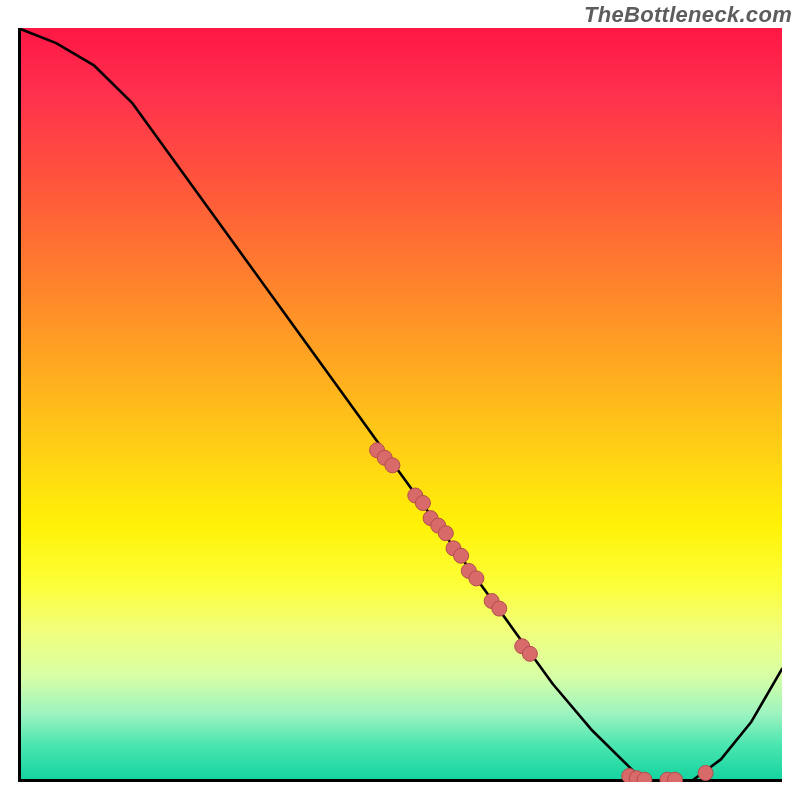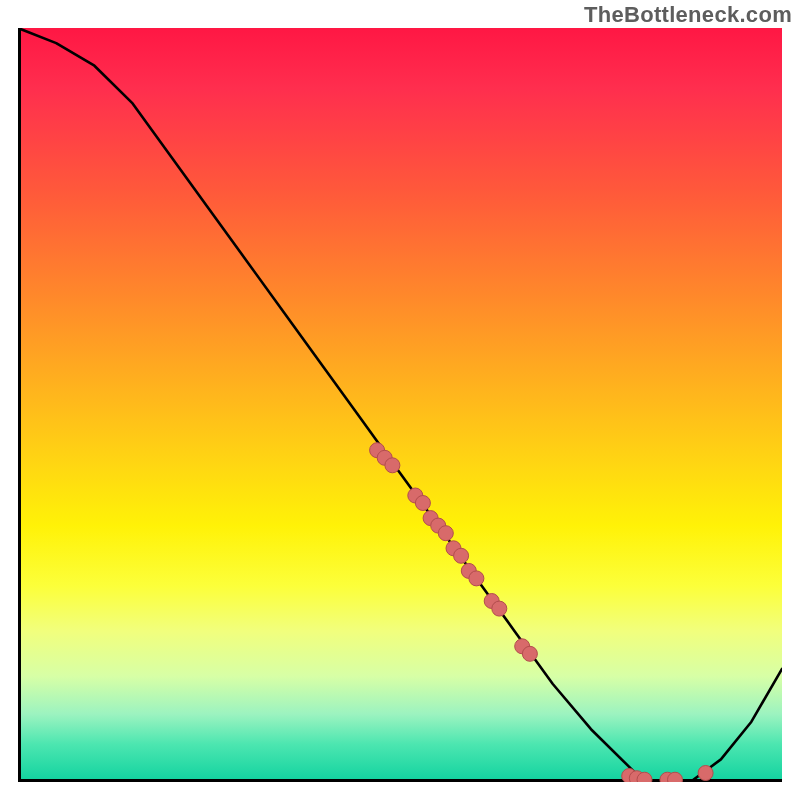--- a/index.html
+++ b/index.html
@@ -8,20 +8,21 @@
     width: 800px;
     height: 800px;
     overflow: hidden;
     font-family: Arial, Helvetica, sans-serif;
     background: #ffffff;
   }
   .stage {
     position: relative;
     width: 800px;
     height: 800px;
+    font-style: italic;
   }
   .watermark {
     position: absolute;
     top: 2px;
     right: 8px;
     font-size: 22px;
     font-weight: 600;
     color: #5d5d5d;
     letter-spacing: 0.3px;
     z-index: 10;

